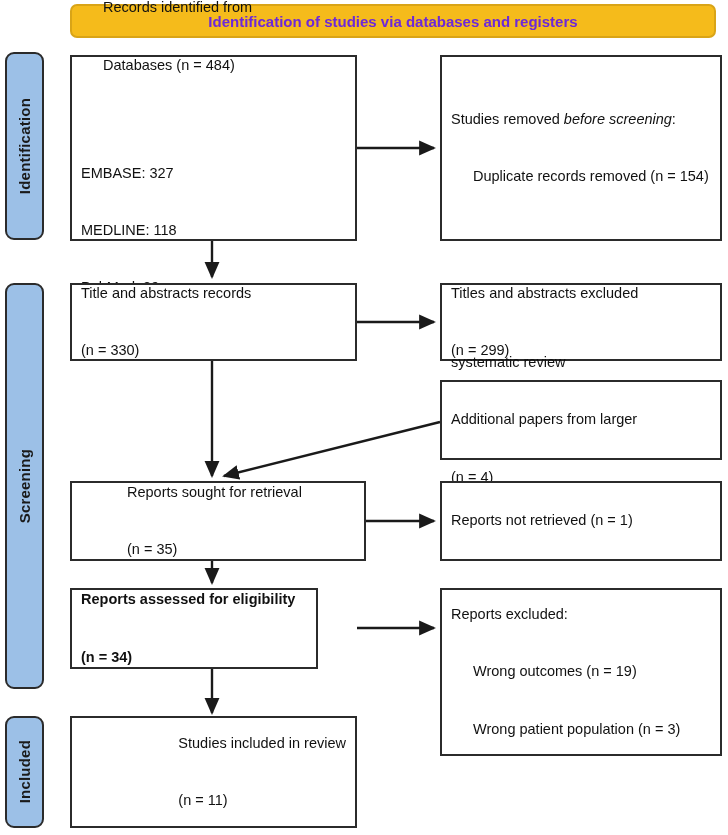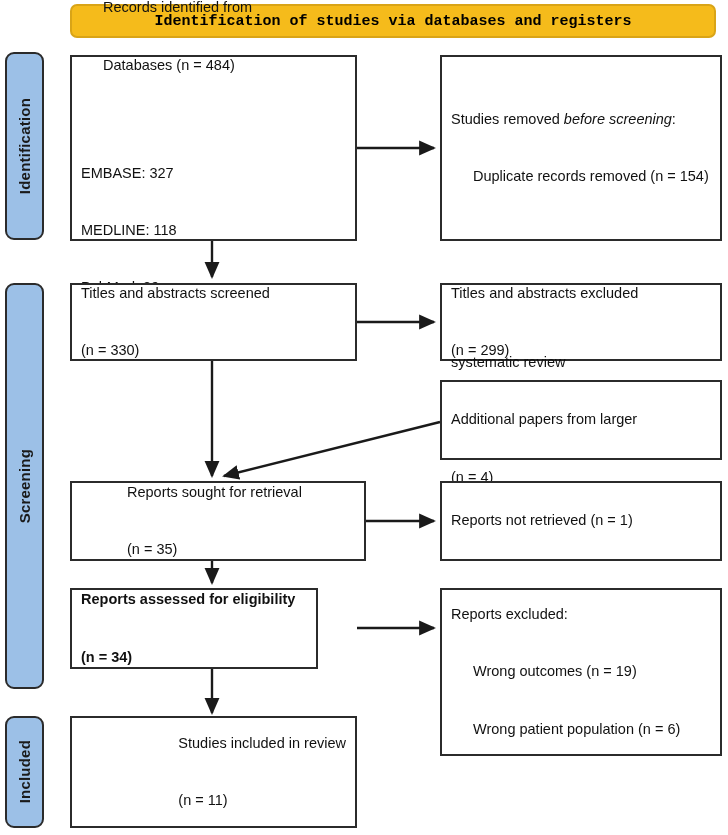--- a/index.html
+++ b/index.html
@@ -46,22 +46,21 @@
     border: 2px solid #d9a417;
     border-radius: 7px;
     box-sizing: border-box;
     display: flex;
     align-items: center;
     justify-content: center;
   }
   .banner .banner-label {
     font-weight: bold;
     font-size: 15px;
-    color: #000000;
-    font-family: Liberation Mono, monospace;
+    color: #6d28d9;
   }
 
   
   .flow-box {
     position: absolute;
     background: #ffffff;
     border: 2.5px solid #2b2b2b;
     box-sizing: border-box;
     display: flex;
     align-items: center;
@@ -151,21 +150,21 @@
 
   <div class="flow-box" style="left:440px; top:55px; width:282px; height:186px;">
     <div class="box-text">
       <span class="lead-in"><span>Studies removed </span><span class="ital">before screening</span><span>:</span></span>
       <span class="hang">Duplicate records removed (n = 154)</span>
     </div>
   </div>
 
   <div class="flow-box" style="left:70px; top:283px; width:287px; height:78px;">
     <div class="box-text">
-      <span class="lead-in">Titles and abstracts screened</span>
+      <span class="lead-in">Title and abstracts records</span>
       <span class="lead-in">(n = 330)</span>
     </div>
   </div>
 
   <div class="flow-box" style="left:440px; top:283px; width:282px; height:78px;">
     <div class="box-text">
       <span class="lead-in">Titles and abstracts excluded</span>
       <span class="lead-in">(n = 299)</span>
     </div>
   </div>
@@ -195,21 +194,21 @@
     <div class="box-text">
       <span class="lead-in">Reports assessed for eligibility</span>
       <span class="lead-in">(n = 34)</span>
     </div>
   </div>
 
   <div class="flow-box" style="left:440px; top:588px; width:282px; height:168px;">
     <div class="box-text">
       <span class="lead-in">Reports excluded:</span>
       <span class="hang">Wrong outcomes (n = 19)</span>
-      <span class="hang">Wrong patient population (n = 6)</span>
+      <span class="hang">Wrong patient population (n = 3)</span>
     </div>
   </div>
 
   <div class="flow-box" style="left:70px; top:716px; width:287px; height:112px;justify-content:flex-end;">
     <div class="box-text">
       <span class="lead-in">Studies included in review</span>
       <span class="lead-in">(n = 11)</span>
     </div>
   </div>
 

